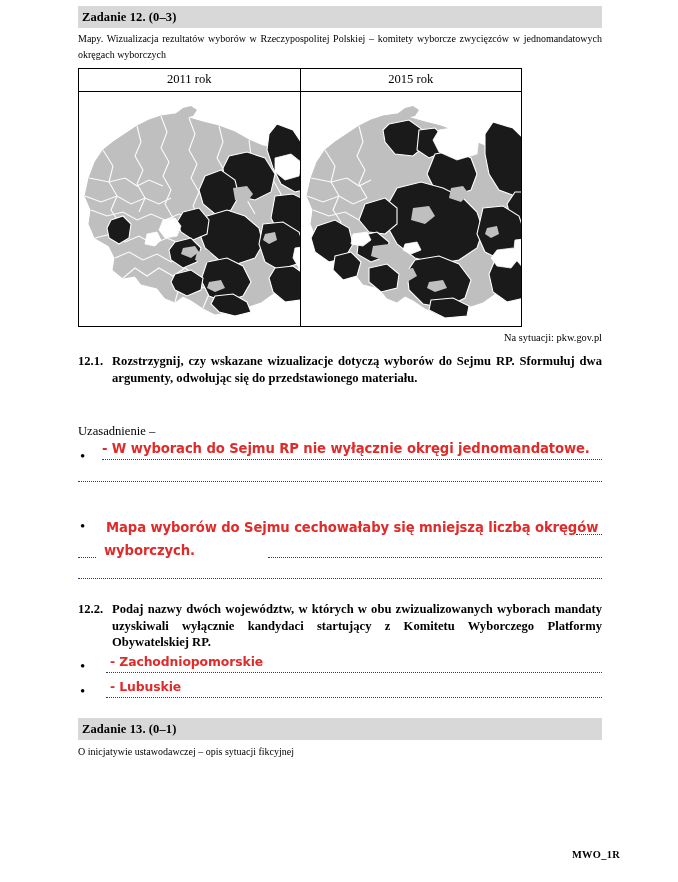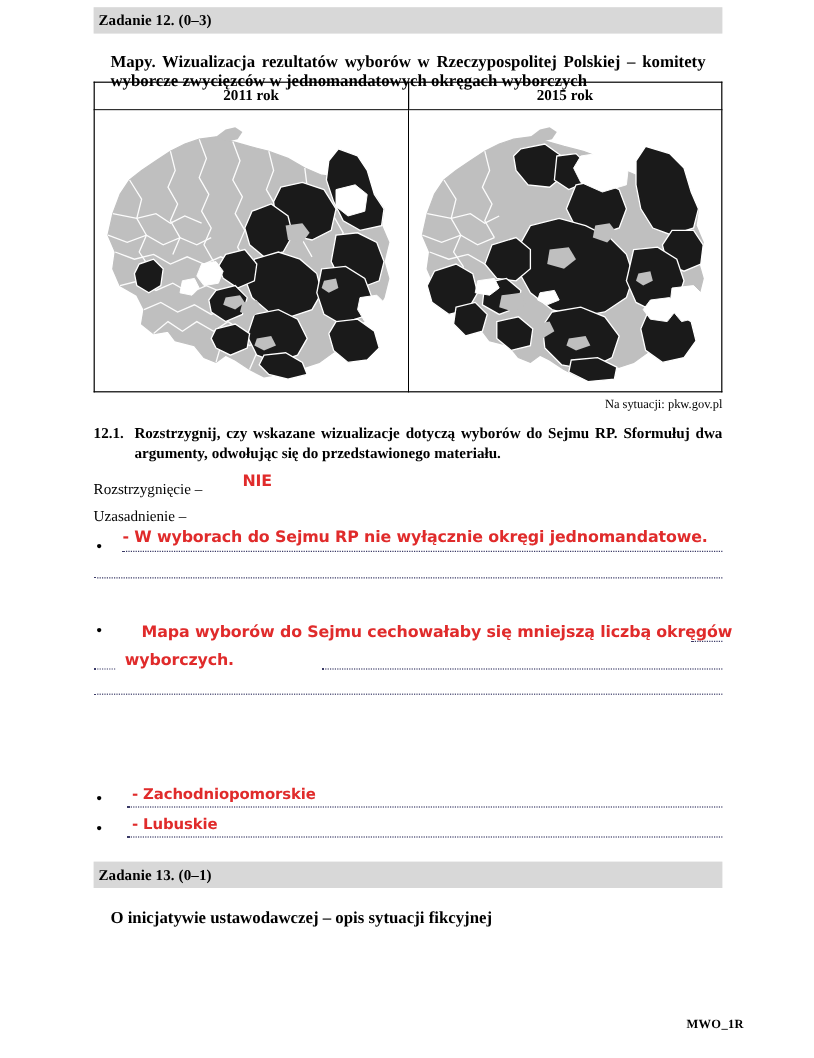--- a/index.html
+++ b/index.html
@@ -34,34 +34,32 @@
     font-family: "Liberation Serif", serif;
     font-weight: bold;
     font-size: 12.5px;
     line-height: 18px;
     padding: 2px 12px 2px 4px;
     letter-spacing: 0.1px;
   }
 
   
   .para {
-    font-size: 14px;
+    font-size: 10px;
     line-height: 16.4px;
     text-align: justify;
-    margin: 14px;
-    font-weight: bold;
+    margin: 0;
   }
 
   
   .maps-table {
     border: 1.3px solid #000;
     border-collapse: collapse;
-    width: 524px;
+    width: 444px;
     table-layout: fixed;
-    font-weight: bold;
   }
   .maps-table td {
     border: 1.3px solid #000;
     padding: 0;
     vertical-align: top;
   }
   .map-head {
     text-align: center;
     font-size: 12.6px;
     line-height: 18px;
@@ -317,27 +315,20 @@
     <div class="source-line">Na sytuacji: pkw.gov.pl</div>
   </div>
 
   <div class="content" style="top:353px;">
     <div class="subq">
       <div class="subq-num">12.1.</div>
       <div class="subq-text">Rozstrzygnij, czy wskazane wizualizacje dotyczą wyborów do Sejmu RP. Sformułuj dwa argumenty, odwołując się do przedstawionego materiału.</div>
     </div>
   </div>
 
-  <div class="content" style="top:399px; height:20px;">
-    <div class="ans-row" style="height:20px;">
-      <span class="plain-line" style="position:absolute; left:0; top:1px;">Rozstrzygnięcie –</span>
-      <span class="hand" style="position:absolute; left:124px; top:-5px;">NIE</span>
-      <div class="dotline" style="position:absolute; left:120px; right:404px; top:16px;"></div>
-    </div>
-  </div>
 
   <div class="content" style="top:421px;">
     <span class="plain-line">Uzasadnienie –</span>
   </div>
 
   <div class="content" style="top:441px; height:68px;">
     <span class="bullet" style="top:8px; left:2px;">•</span>
 
     <div class="ans-row" style="height:24px;">
       <span class="hand" style="position:absolute; left:24px; top:0px;">- W wyborach do Sejmu RP nie wyłącznie okręgi jednomandatowe.</span>
@@ -347,35 +338,41 @@
 
     <div class="ans-row" style="height:22px;">
       <div class="dotline" style="position:absolute; left:0px; right:0; top:16px;"></div>
     </div>
   </div>
 
   <div class="content" style="top:516px; height:68px;">
     <span class="bullet" style="top:3px; left:2px;">•</span>
 
     <div class="ans-row" style="height:24px;">
-      <span class="hand" style="position:absolute; left:40px; top:4px;text-align:right;">Mapa wyborów do Sejmu cechowałaby się mniejszą liczbą okręgów</span>
+      <span class="hand" style="position:absolute; left:28px; top:4px;text-align:right;">Mapa wyborów do Sejmu cechowałaby się mniejszą liczbą okręgów</span>
       <div class="dotline" style="position:absolute; left:498px; right:0; top:18px;"></div>
     </div>
 
     <div class="ans-row" style="height:24px;">
       <span class="hand" style="position:absolute; left:26px; top:3px;">wyborczych.</span>
       <div class="dotline" style="position:absolute; left:0px; width:18px; top:17px;"></div>
       <div class="dotline" style="position:absolute; left:190px; right:0; top:17px;"></div>
     </div>
 
     <div class="ans-row" style="height:22px;">
       <div class="dotline" style="position:absolute; left:0px; right:0; top:14px;"></div>
     </div>
   </div>
 
+  <div class="content" style="top:601px;">
+    <div class="subq">
+      <div class="subq-num">12.2.</div>
+      <div class="subq-text">Podaj nazwy dwóch województw, w których w obu zwizualizowanych wyborach mandaty uzyskiwali wyłącznie kandydaci startujący z Komitetu Wyborczego Platformy Obywatelskiej RP.</div>
+    </div>
+  </div>
 
   <div class="content" style="top:654px; height:50px;">
     <span class="bullet" style="top:5px; left:2px;">•</span>
     <div class="ans-row" style="height:24px;">
       <span class="hand hand-sm" style="position:absolute; left:32px; top:0px;">- Zachodniopomorskie</span>
       <div class="dotline" style="position:absolute; left:28px; right:0; top:18px;"></div>
     </div>
 
     <span class="bullet" style="top:30px; left:2px;">•</span>
     <div class="ans-row" style="height:24px;">

